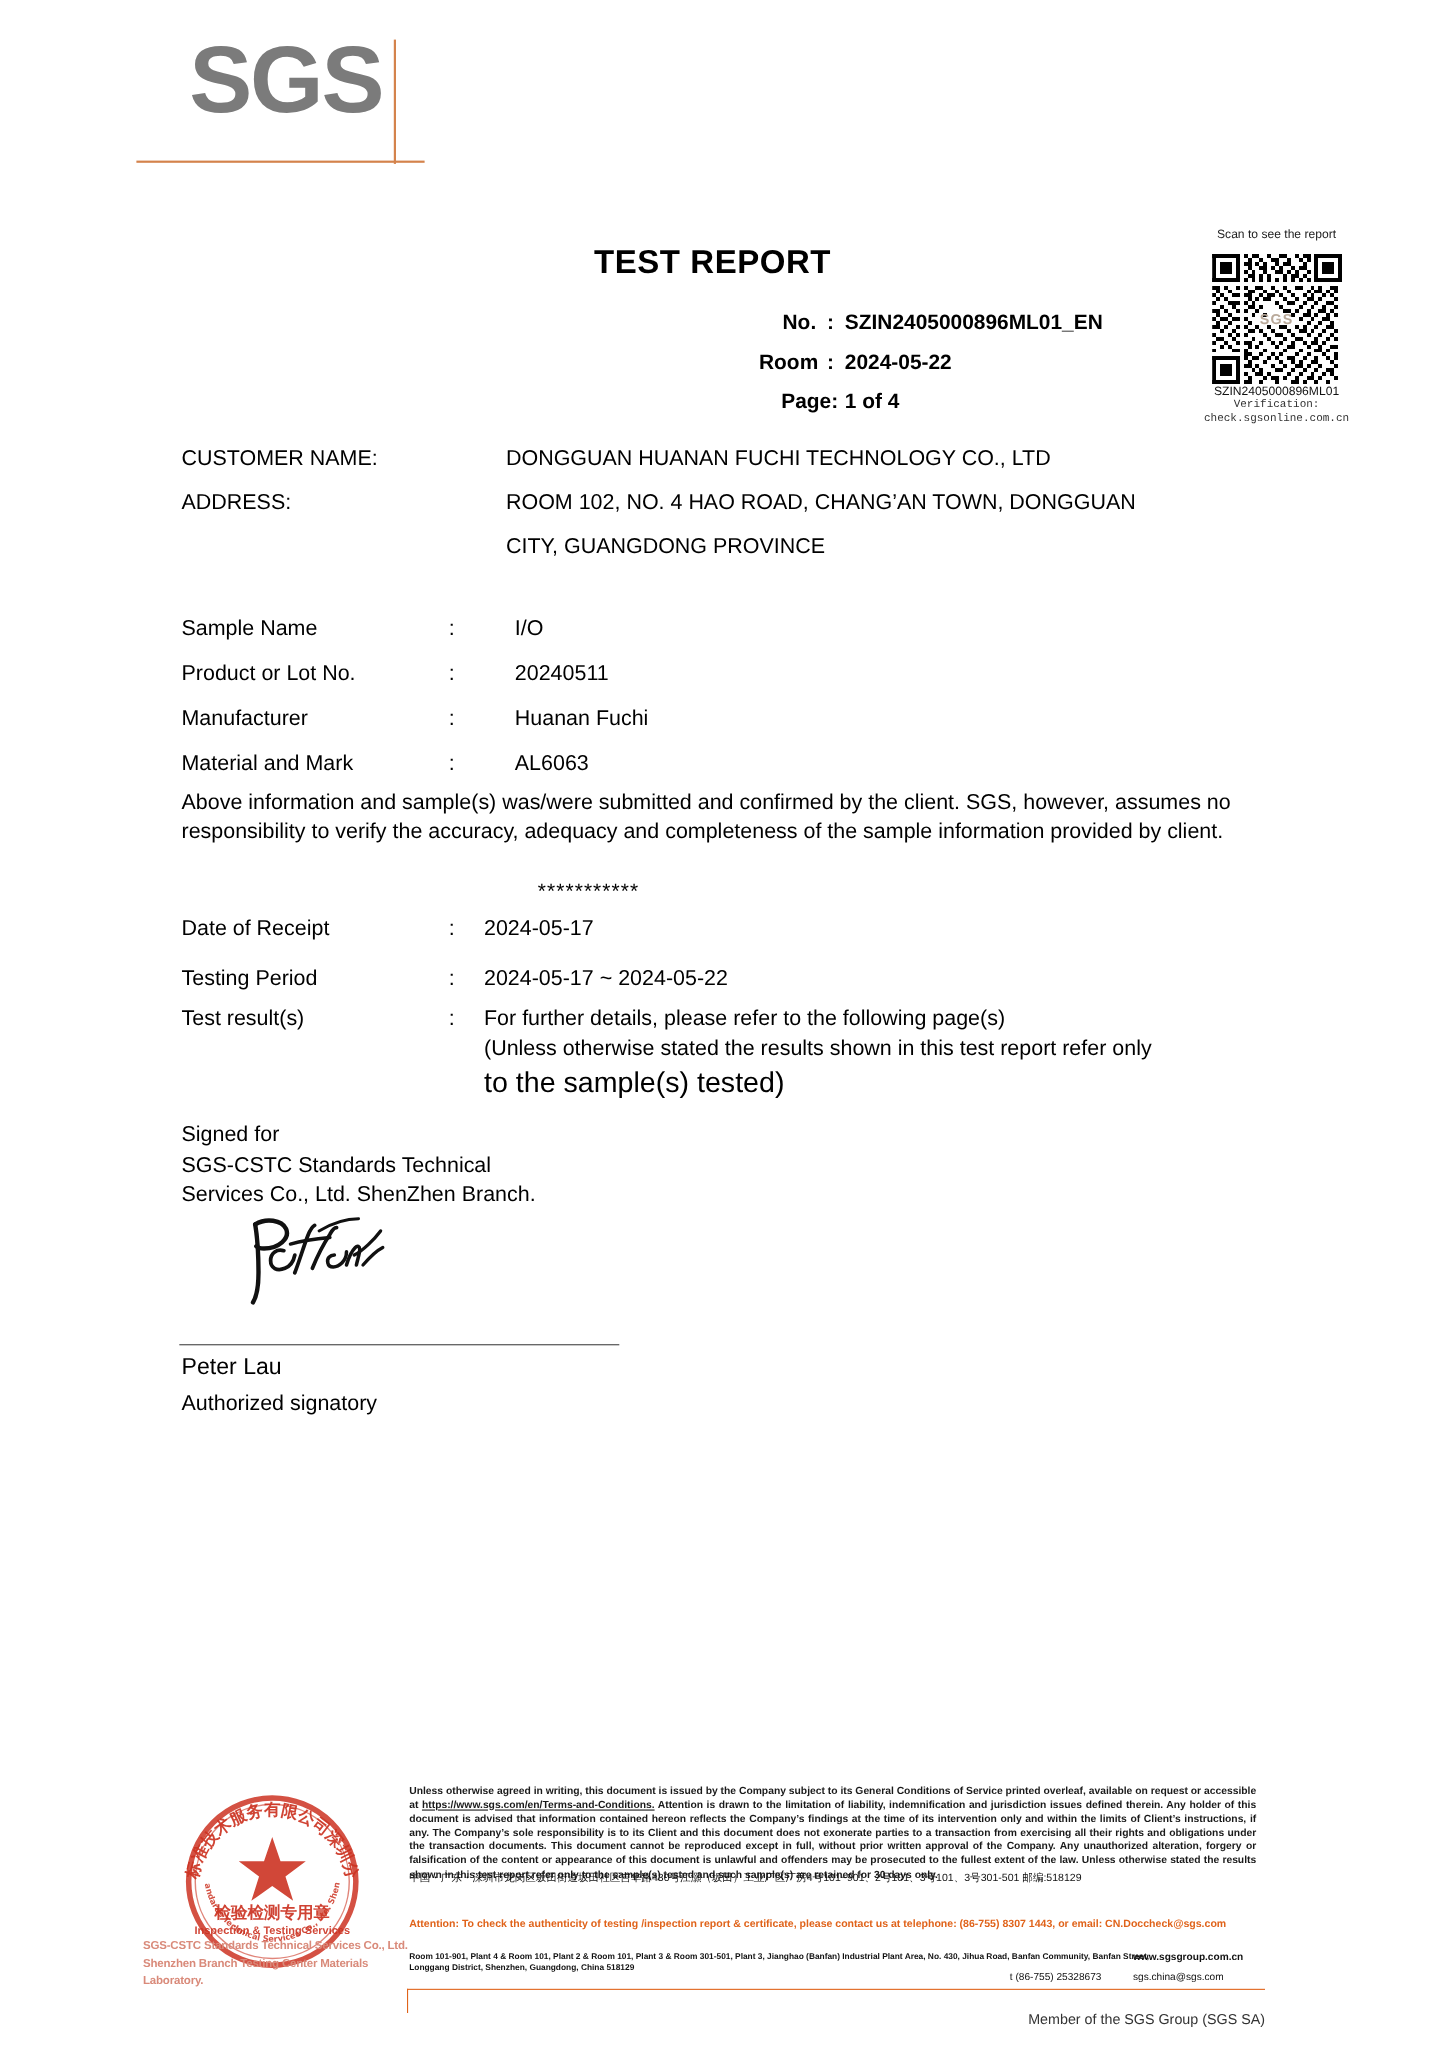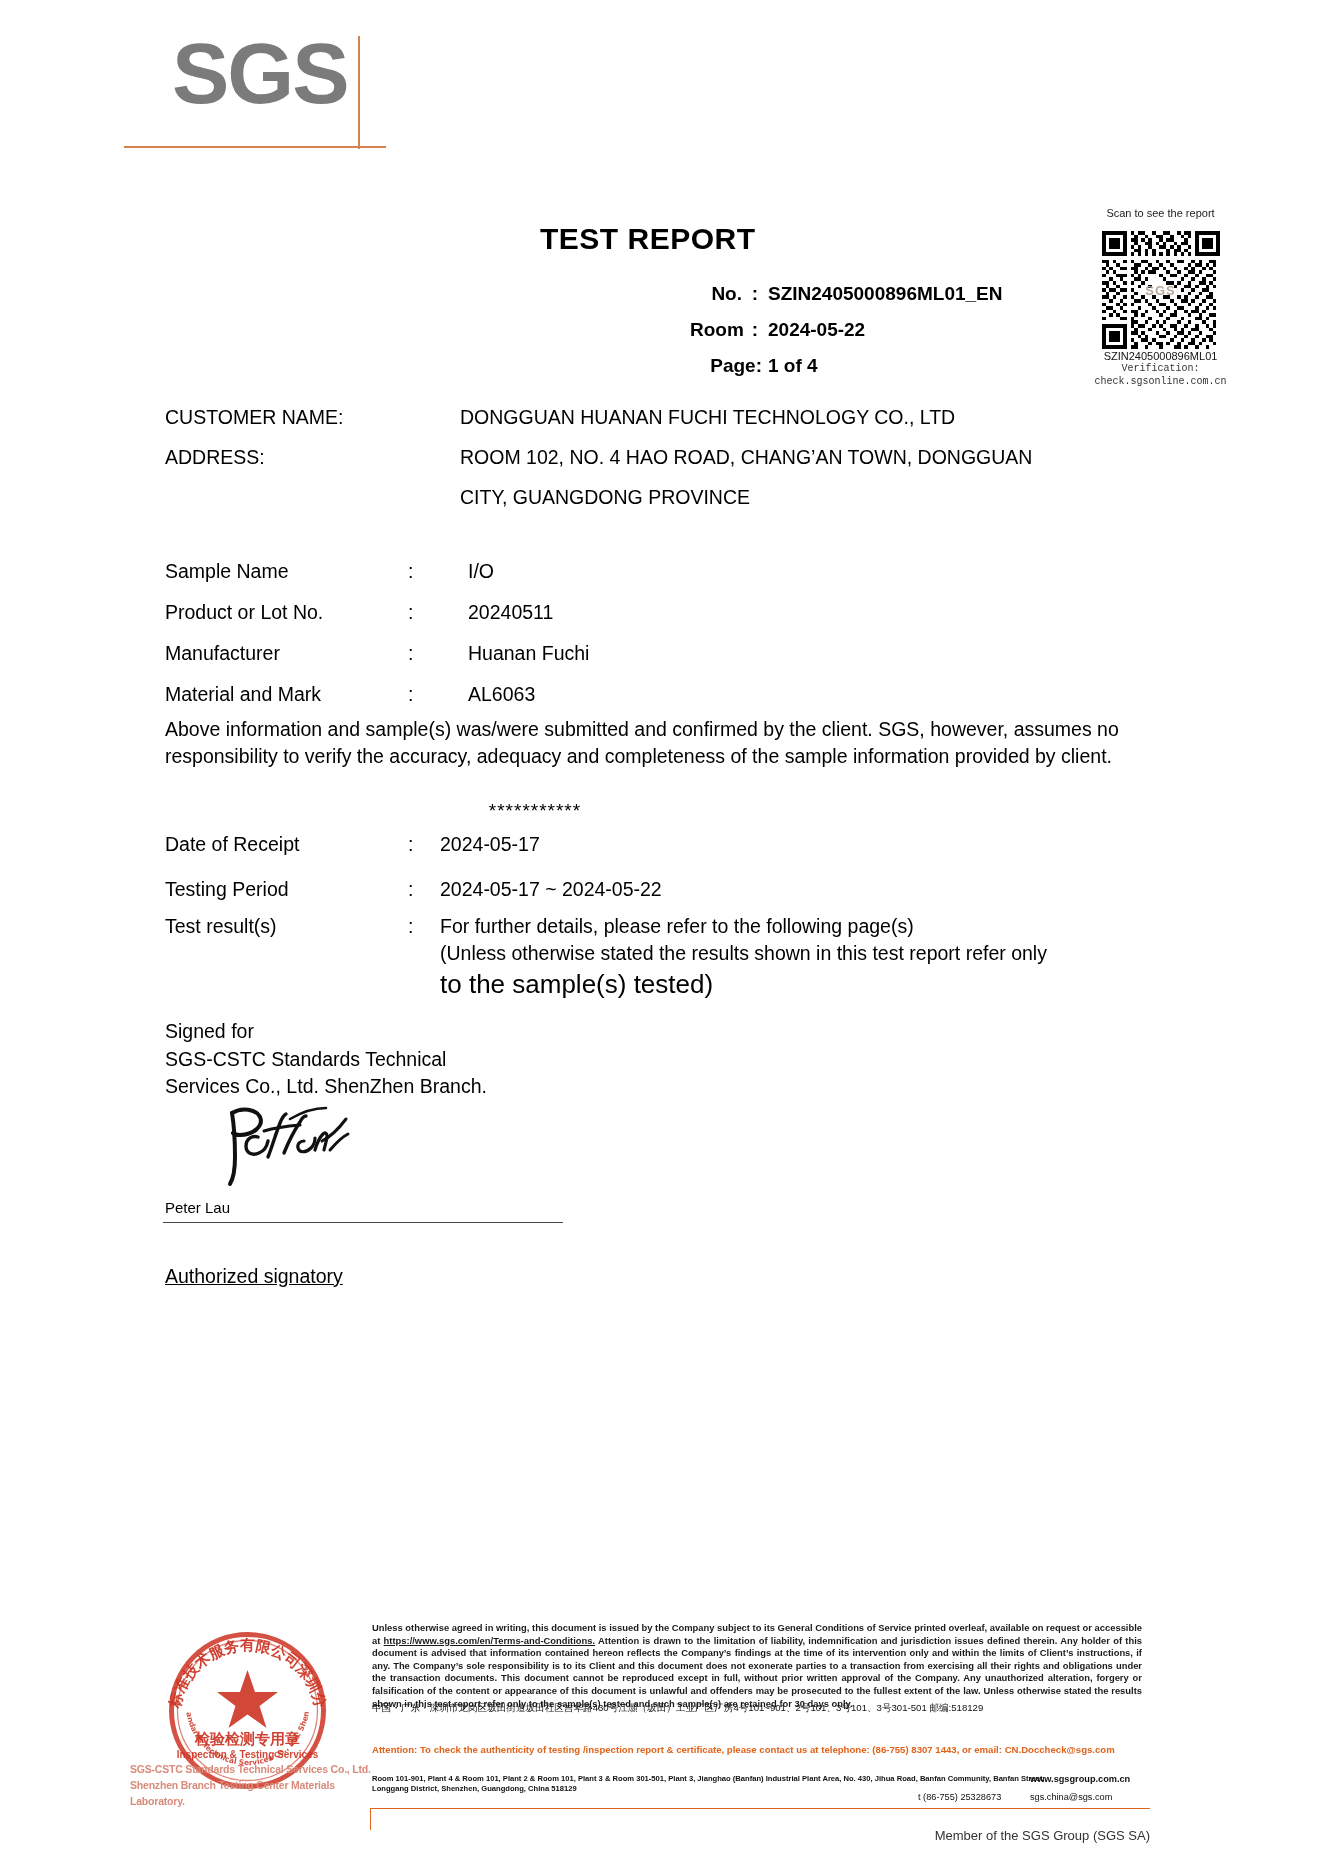--- a/index.html
+++ b/index.html
@@ -207,29 +207,28 @@
     position: absolute;
     left: 163px;
     top: 1222px;
     width: 400px;
     height: 1px;
     background: #444;
   }
   .sig-name {
     position: absolute;
     left: 165px;
-    top: 1199px;
-    font-size: 15px;
+    top: 1231px;
+    font-size: 21px;
   }
   .sig-role {
     position: absolute;
     left: 165px;
     top: 1265px;
     font-size: 19.5px;
-    text-decoration: underline;
   }
   .footer-legal {
     position: absolute;
     left: 372px;
     top: 1622px;
     width: 770px;
     font-size: 9.4px;
     line-height: 1.34;
     text-align: justify;
     color: #1a1a1a;

